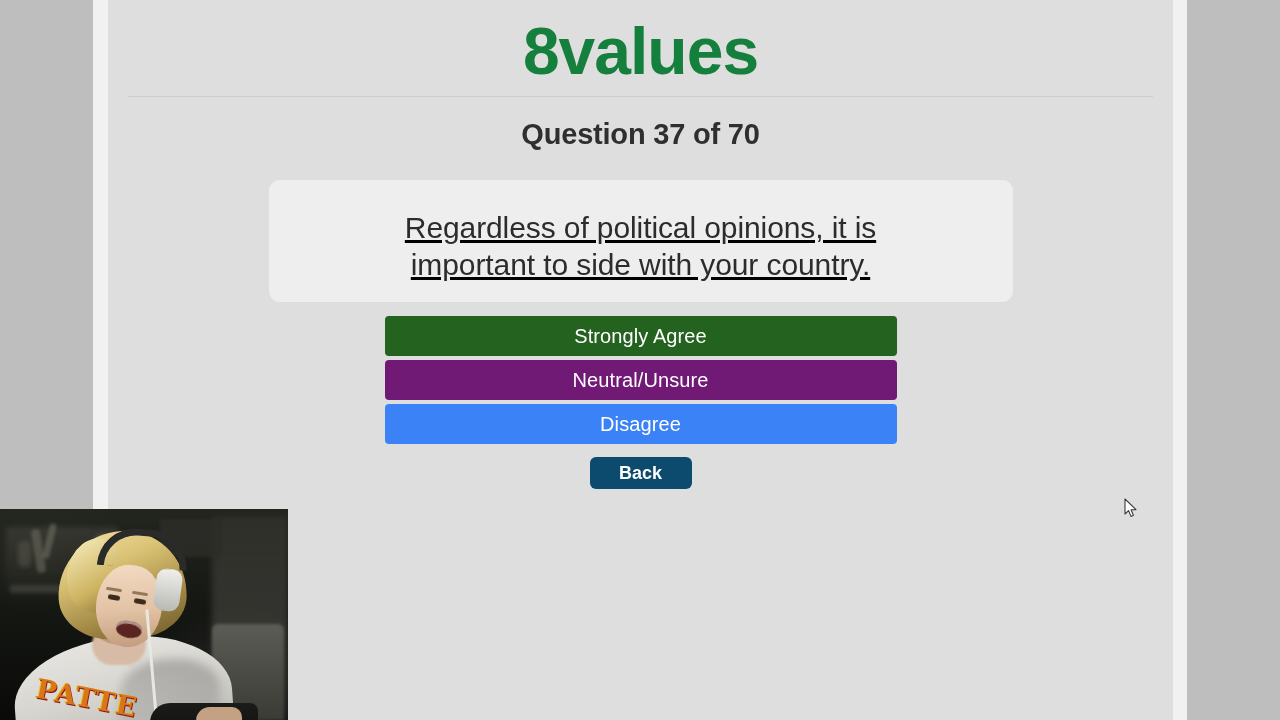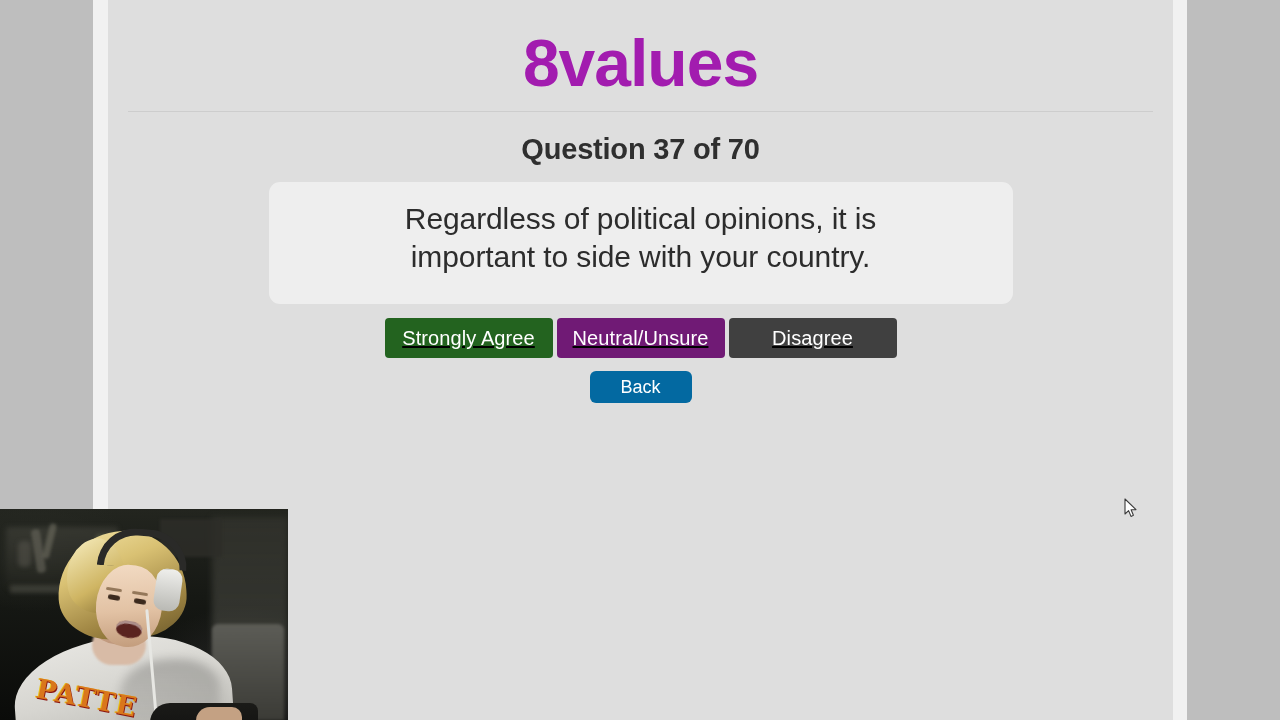--- a/index.html
+++ b/index.html
@@ -52,27 +52,27 @@
   }
 
   #content {
     position: absolute;
     top: 0;
     left: 0;
     width: 1065px;
   }
 
   .site-title {
-    margin: 12px;
+    margin: 0;
     padding-top: 16px;
     text-align: center;
     font-size: 66px;
     font-weight: 800;
     letter-spacing: -1px;
-    color: #a21caf;
+    color: #15803d;
     line-height: 1.08;
   }
 
   .rule {
     height: 0;
     border: 0;
     border-top: 1px solid #cdcdcd;
     margin: 9px 20px 0 20px;
   }
 
@@ -80,50 +80,50 @@
     margin: 8px;
     padding-top: 13px;
     text-align: center;
     font-size: 29px;
     font-weight: 700;
     color: #2f2f2f;
     letter-spacing: -0.2px;
   }
 
   .question-card {
-    margin: 16px auto 0 auto;
+    margin: 29px auto 0 auto;
     width: 744px;
     min-height: 122px;
     box-sizing: border-box;
     background: #eeeeee;
     border-radius: 11px;
     display: flex;
-    align-items: flex-start;
+    align-items: flex-end;
     justify-content: center;
     padding: 18px 36px;
+    text-decoration: underline;
   }
   .question-text {
     margin: 0;
     text-align: center;
     font-size: 30px;
     font-weight: 400;
     line-height: 1.26;
     color: #2c2c2c;
     letter-spacing: -0.1px;
     max-width: 600px;
   }
 
   
   .answers {
     margin: 14px auto 0 auto;
     width: 512px;
     display: flex;
-    flex-direction: row;
+    flex-direction: column;
     gap: 4px;
-    text-decoration: underline;
   }
   .answer-btn {
     display: block;
     width: 100%;
     height: 40px;
     border: 0;
     border-radius: 4px;
     color: #ffffff;
     font-family: "Liberation Sans", sans-serif;
     font-size: 20px;
@@ -455,25 +455,25 @@
 
       <h2 class="question-count">Question 37 of 70</h2>
 
       <div class="question-card" style="background-color: rgb(238, 238, 238);">
         <p class="question-text">Regardless of political opinions, it is important to side with your country.</p>
       </div>
 
       <div class="answers">
         <button class="answer-btn" style="background-color: rgb(35, 99, 31);">Strongly Agree</button>
         <button class="answer-btn" style="background-color: #701a75;">Neutral/Unsure</button>
-        <button class="answer-btn" style="background-color: #404040;">Disagree</button>
+        <button class="answer-btn" style="background-color: #3b82f6;">Disagree</button>
       </div>
 
       <div class="back-row">
-        <button class="back-btn" style="background-color: #0369a1;">Back</button>
+        <button class="back-btn" style="background-color: #0c4a6e; font-weight: bold;">Back</button>
       </div>
 
     </div>
   </div>
 
   <div id="webcam">
     <div class="room"></div>
     <div class="light-wall"></div>
     <div class="wall-frame"></div>
     <div class="shelf"></div>

